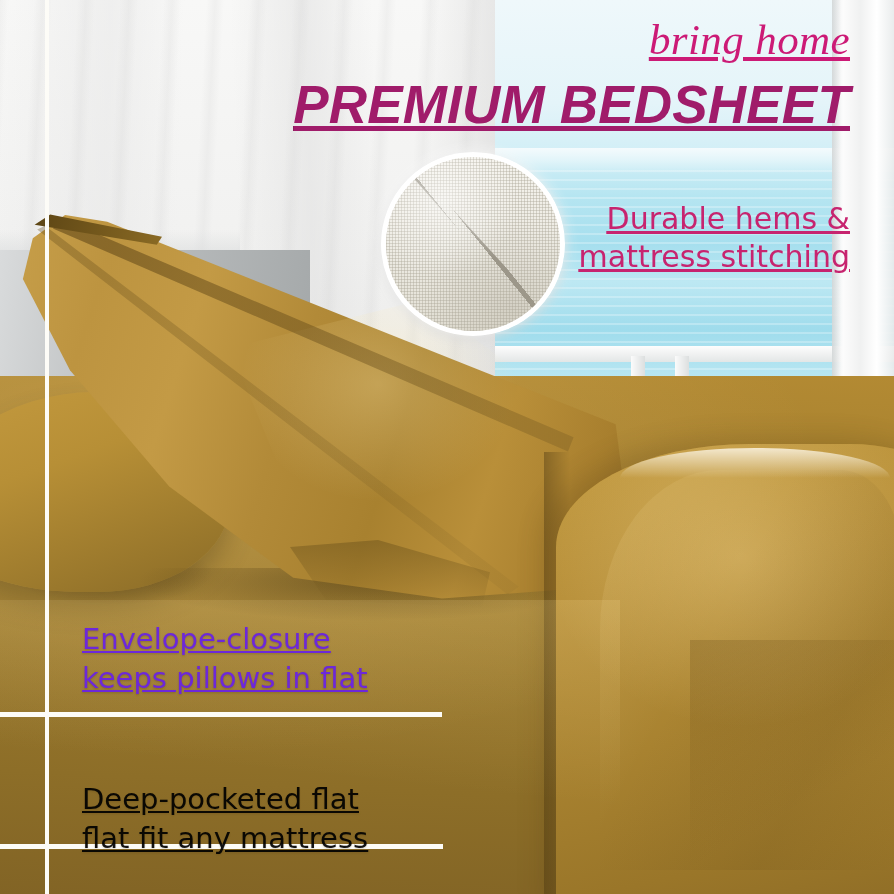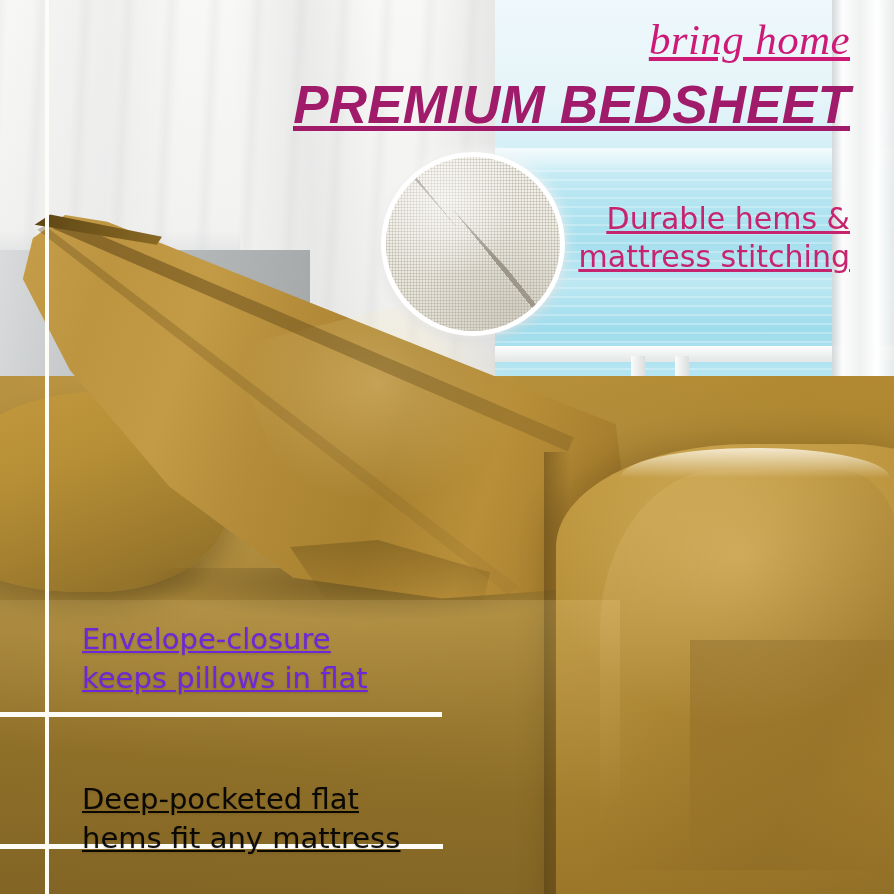--- a/index.html
+++ b/index.html
@@ -390,16 +390,16 @@
     <span class="ln">mattress stitching</span>
   </div>
 
   <div class="layer" id="feature-envelope">
     <span class="ln">Envelope-closure</span>
     <span class="ln">keeps pillows in flat</span>
   </div>
 
   <div class="layer" id="feature-deeppocket">
     <span class="ln">Deep-pocketed flat</span>
-    <span class="ln">hems fit any mattress</span>
+    <span class="ln">flat fit any mattress</span>
   </div>
 
 </div>
 
 </body></html>

